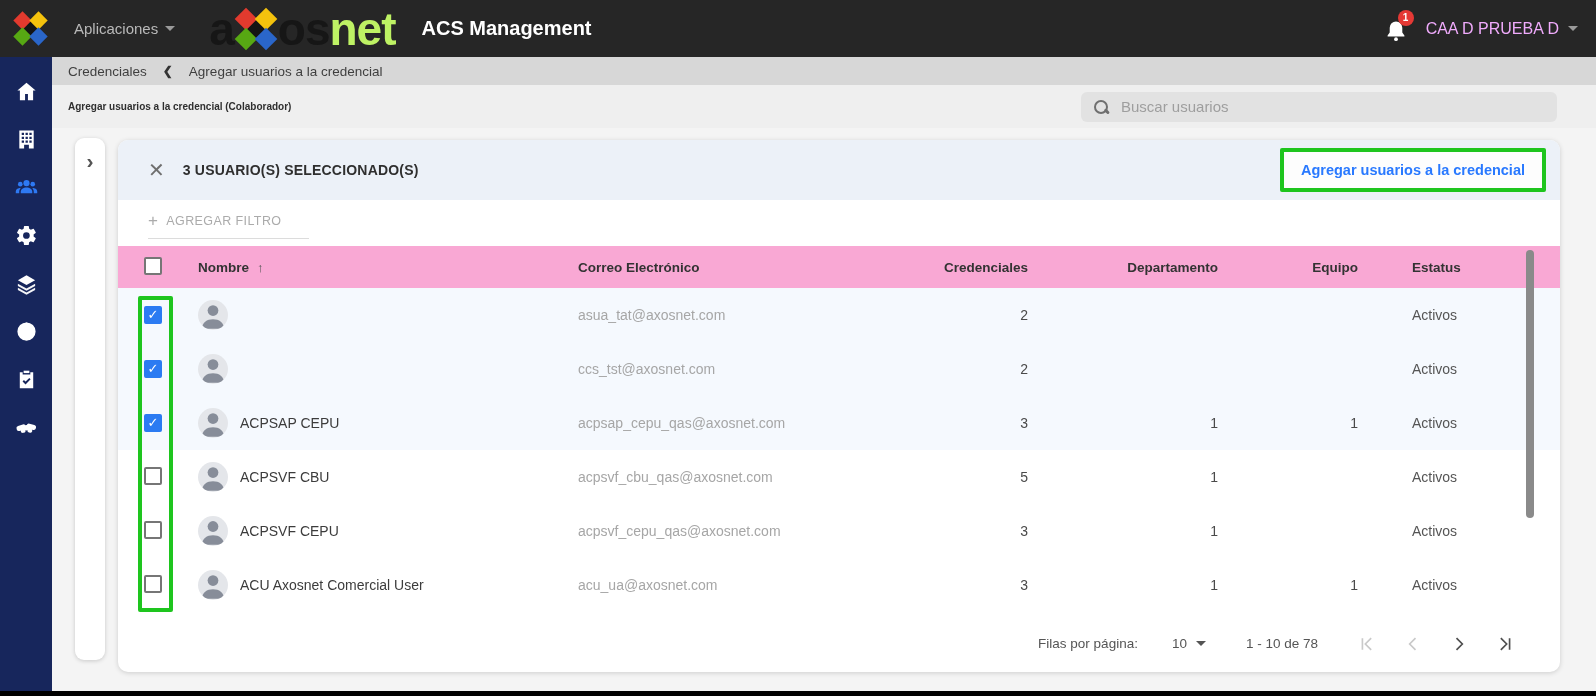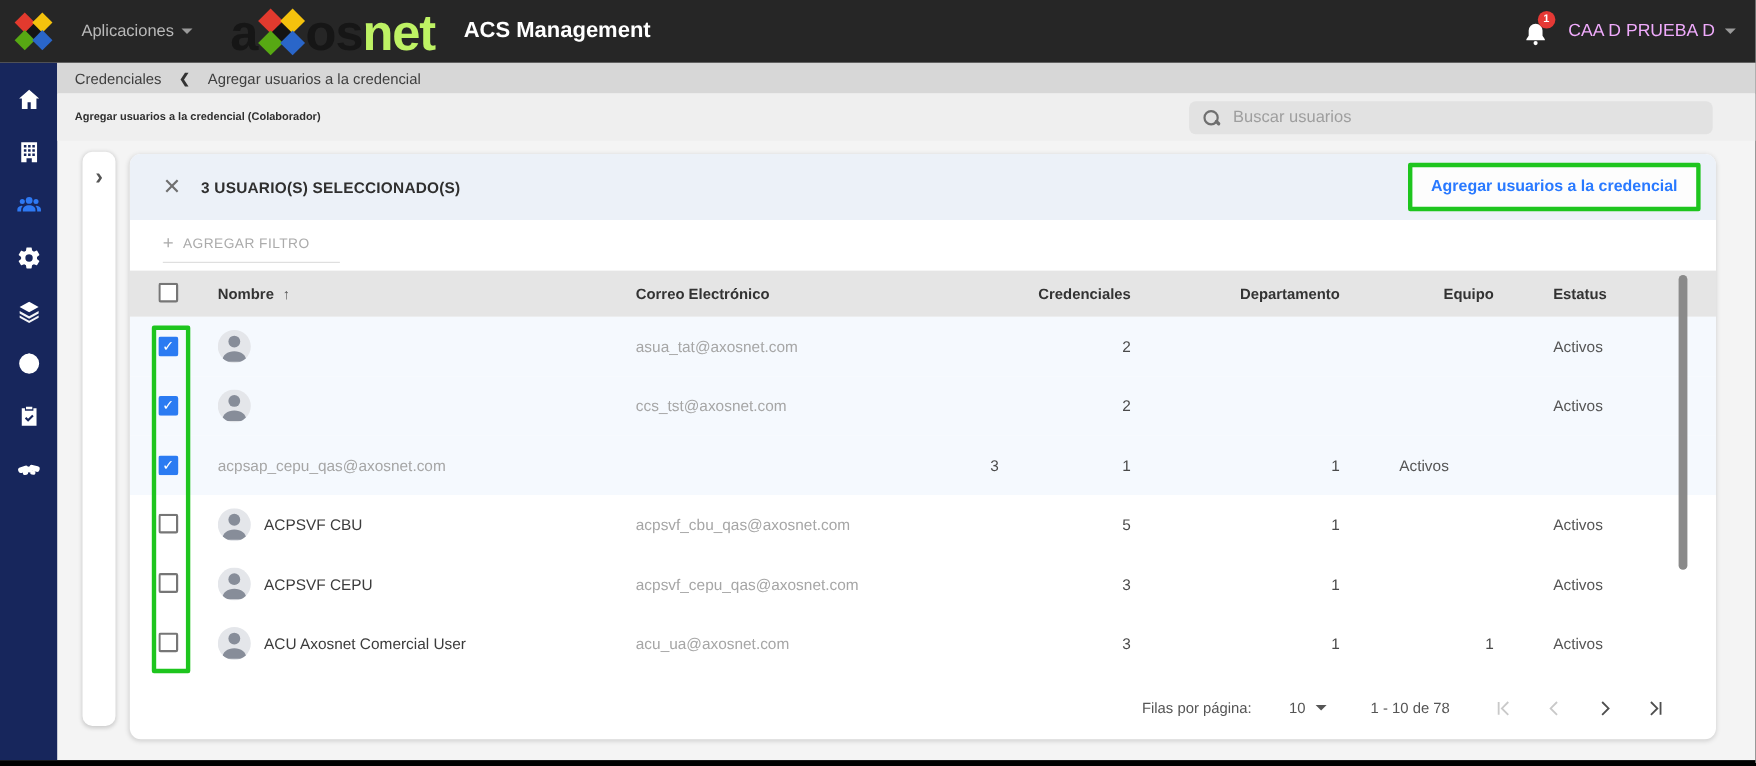--- a/index.html
+++ b/index.html
@@ -117,21 +117,21 @@
     border-bottom:1px solid #dcdcdc; padding:6px 28px 10px 0; cursor:pointer;
   }
   .plus-glyph { font-size:17px; line-height:14px; color:#ababab; }
 
   
   .thead, .trow {
     display:grid;
     grid-template-columns:54px 380px 330px 120px 190px 140px 1fr;
     align-items:center; padding-left:26px;
   }
-  .thead { height:42px; background:#e5e5e5; font-size:13.5px; font-weight:700; color:#333; flex-shrink:0; }
+  .thead { height:42px; background:#f9a8d4; font-size:13.5px; font-weight:700; color:#333; flex-shrink:0; }
   .trow { height:54px; background:#fff; font-size:14px; color:#4a4a4a; }
   .trow.selected { background:#f5f9fe; }
 
   .cell { overflow:hidden; white-space:nowrap; }
   .al { text-align:left; }
   .ar { text-align:right; }
   .c-estatus { padding-left:54px; }
   .sort-arrow { font-size:13px; color:#555; margin-left:8px; font-weight:400; }
 
   .cb {
@@ -352,20 +352,27 @@
                   <span class="uname"></span>
                 </div>
                 <div class="cell al"><span class="email">ccs_tst@axosnet.com</span></div>
                 <div class="cell ar">2</div>
                 <div class="cell ar"></div>
                 <div class="cell ar"></div>
                 <div class="cell al c-estatus"><span class="estatus-val">Activos</span></div>
               </div>
               <div class="trow selected">
                 <div class="cell"><span class="cb on">✓</span></div>
+                <div class="cell name-cell">
+                  <span class="avatar"><svg viewBox="0 0 24 24">
+                      <circle cx="12" cy="8.4" r="4.3" fill="#878d99"></circle>
+                      <path d="M3.2 23c0-5 3.9-7.6 8.8-7.6s8.8 2.6 8.8 7.6z" fill="#878d99"></path>
+                    </svg></span>
+                  <span class="uname">ACPSAP CEPU</span>
+                </div>
                 <div class="cell al"><span class="email">acpsap_cepu_qas@axosnet.com</span></div>
                 <div class="cell ar">3</div>
                 <div class="cell ar">1</div>
                 <div class="cell ar">1</div>
                 <div class="cell al c-estatus"><span class="estatus-val">Activos</span></div>
               </div>
               <div class="trow">
                 <div class="cell"><span class="cb "></span></div>
                 <div class="cell name-cell">
                   <span class="avatar"><svg viewBox="0 0 24 24">

